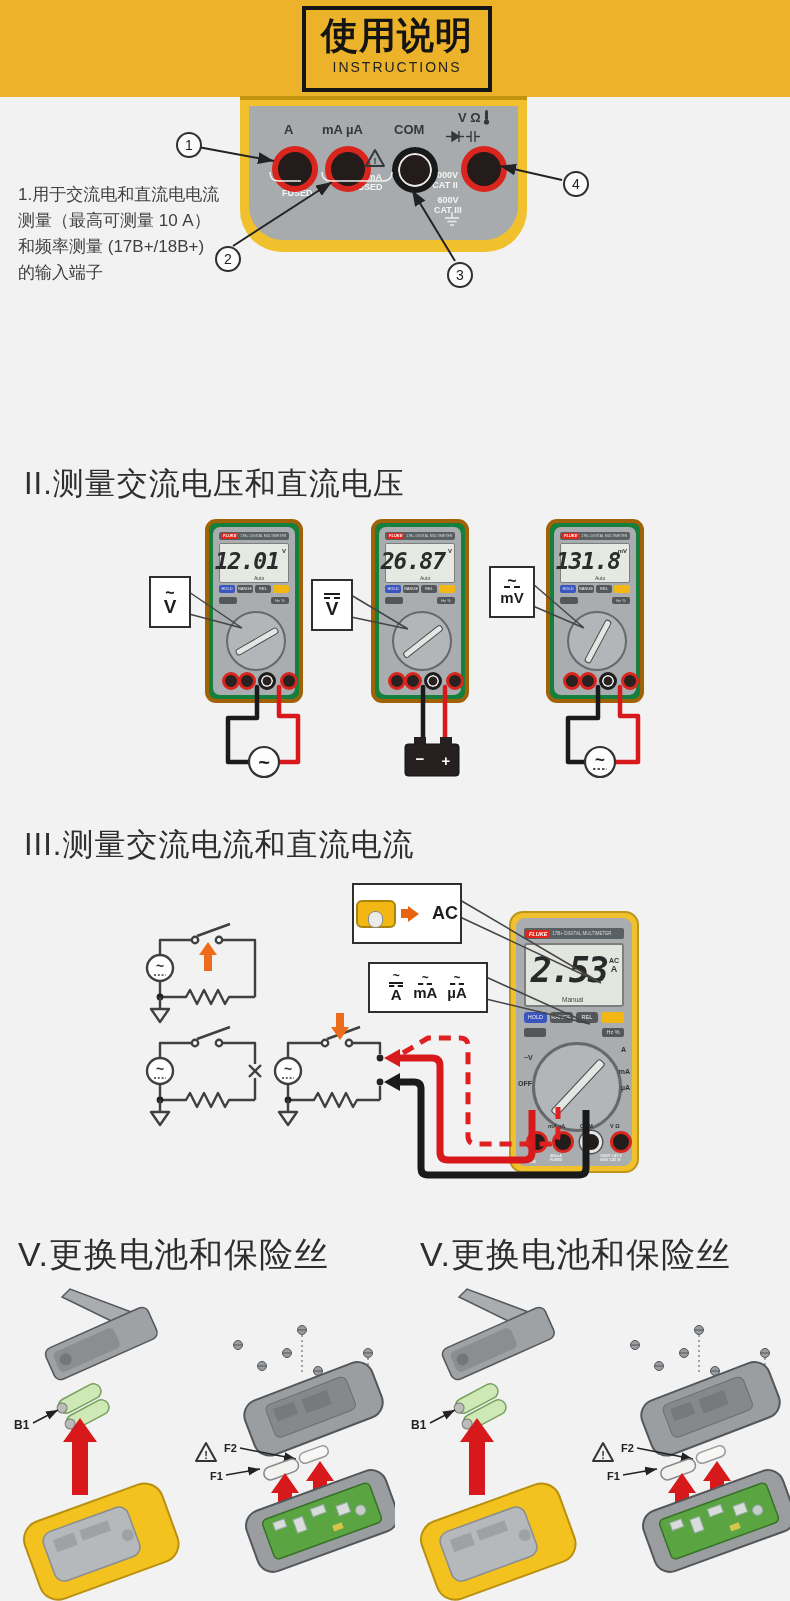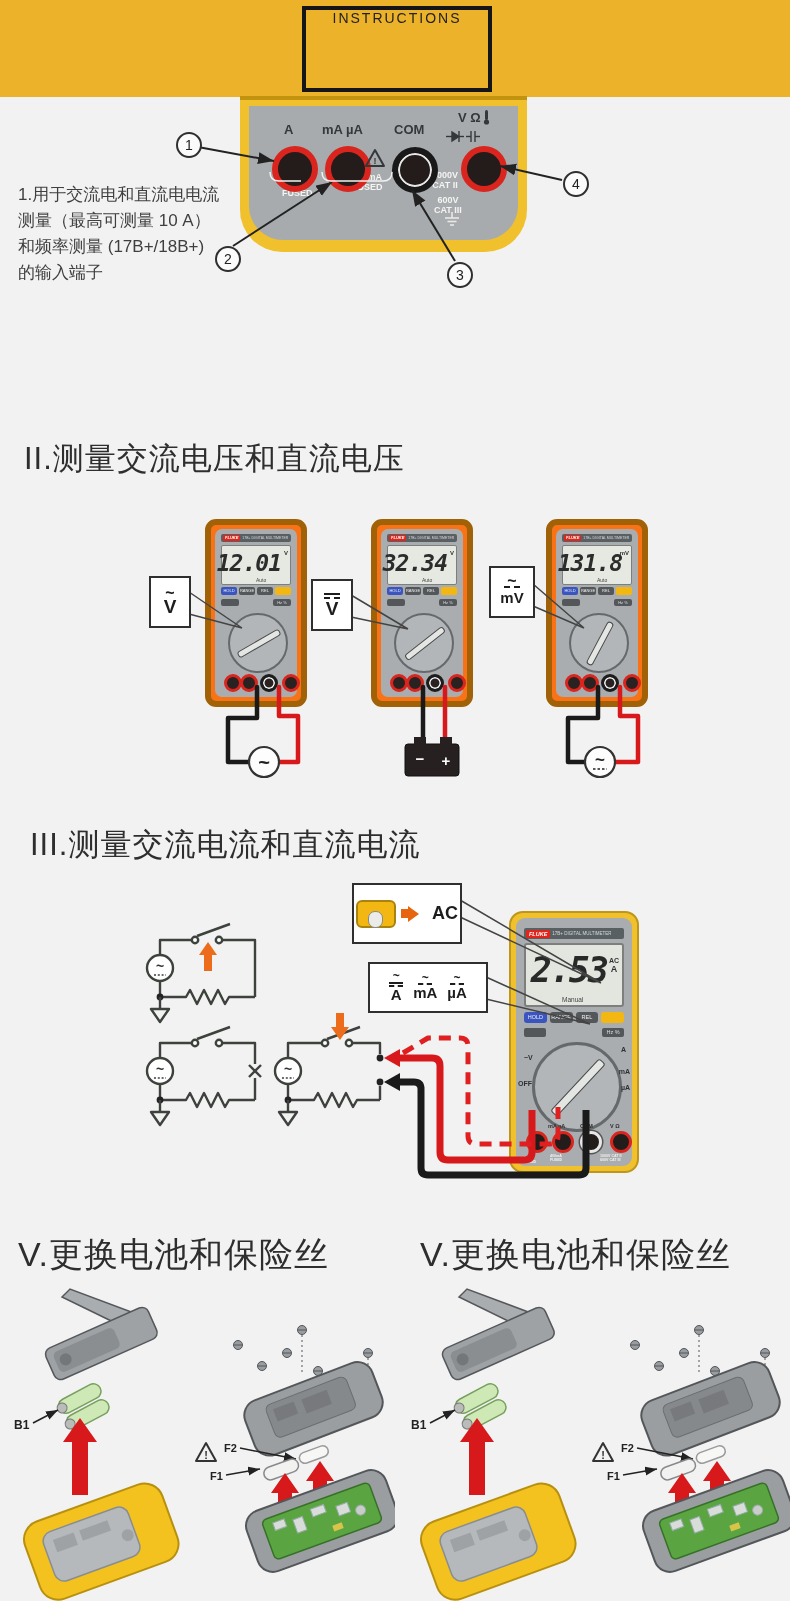--- a/index.html
+++ b/index.html
@@ -22,21 +22,21 @@
               border-radius:0 0 34px 34px;}
   .pl{position:absolute;font-size:13px;font-weight:bold;color:#35383a;z-index:3;}
   .pw{position:absolute;font-size:9px;font-weight:bold;color:#f4f4f2;z-index:3;line-height:10px;white-space:pre-line;text-align:center;}
   .jack{position:absolute;width:34px;height:34px;border-radius:50%;background:#241c1b;z-index:3;}
   .jack.red{border:6px solid #d9251d;}
   .jack.blk{border:6px solid #191919;box-shadow:inset 0 0 0 2px #e8e8e8;}
   
   .co{position:absolute;width:22px;height:22px;border-radius:50%;border:2px solid #2f2f2f;background:#fbfbfb;
       font-size:14px;color:#222;text-align:center;line-height:22px;z-index:6;}
   
-  .sm-meter{position:absolute;width:90px;height:176px;background:#f97316;border:6px solid #a16207;
+  .sm-meter{position:absolute;width:90px;height:176px;background:#15803d;border:4px solid #a16207;
             border-radius:11px;z-index:2;}
   .sm-inner{position:absolute;left:4px;right:4px;top:4px;bottom:4px;background:#a9adb0;border-radius:7px;}
   .sm-brand{position:absolute;left:6px;top:5px;right:6px;height:8px;background:#596063;border-radius:2px;display:flex;align-items:center;}
   .chip{background:#e1251b;color:#fff;font-size:4px;font-style:italic;font-weight:bold;line-height:6px;padding:0 2px;margin-left:2px;border-radius:1px;}
   .model{font-size:3.5px;color:#d8d8d8;margin-left:2px;white-space:nowrap;overflow:hidden;}
   .sm-lcd{position:absolute;left:6px;right:6px;top:16px;height:38px;background:#e6e9e2;border:1px solid #7c7f7c;border-radius:2px;}
   .sm-digits{position:absolute;right:9px;top:4px;font-family:"DejaVu Sans Mono",monospace;font-weight:bold;
              font-style:italic;font-size:23px;color:#2a2d2b;letter-spacing:-1px;}
   .sm-unit{position:absolute;right:2px;top:4px;font-size:6px;font-weight:bold;color:#333;}
   .sm-auto{position:absolute;left:34px;bottom:1px;font-size:5px;color:#444;}
@@ -105,20 +105,21 @@
   #overlay{position:absolute;left:0;top:0;z-index:4;pointer-events:none;}
   .vsvg{position:absolute;z-index:2;}
 </style>
 </head>
 <body>
 
 <div id="page">
 
   <div id="banner">
     <div id="banner-box">
+      <div id="banner-title">使用说明</div>
       <div id="banner-sub">INSTRUCTIONS</div>
     </div>
   </div>
 
 
   <div id="panel">
     <div id="panel-face"></div>
   </div>
   <span class="pl" style="left:284px;top:122px;">A</span>
   <span class="pl" style="left:322px;top:122px;">mA µA</span>
@@ -141,21 +142,21 @@
   <div class="co" style="left:176px;top:132px;">1</div>
   <div class="co" style="left:215px;top:246px;">2</div>
   <div class="co" style="left:447px;top:262px;">3</div>
   <div class="co" style="left:563px;top:171px;">4</div>
 
   <div class="note" style="left:18px;top:182px;width:234px;">1.用于交流电和直流电电流
 测量（最高可测量 10 A）
 和频率测量 (17B+/18B+)
 的输入端子</div>
 
-  <div class="h2" style="left:24px;top:438px;">II.测量交流电压和直流电压</div>
+  <div class="h2" style="left:24px;top:463px;">II.测量交流电压和直流电压</div>
 
   <div class="sm-meter" style="left:205px;top:519px;">
     <div class="sm-inner">
       <div class="sm-brand">
         <span class="chip">FLUKE</span>
         <span class="model">17B+ DIGITAL MULTIMETER</span>
       </div>
       <div class="sm-lcd">
         <span class="sm-digits">12.01</span>
         <span class="sm-unit">V</span>
@@ -181,21 +182,21 @@
     </div>
   </div>
 
   <div class="sm-meter" style="left:371px;top:519px;">
     <div class="sm-inner">
       <div class="sm-brand">
         <span class="chip">FLUKE</span>
         <span class="model">17B+ DIGITAL MULTIMETER</span>
       </div>
       <div class="sm-lcd">
-        <span class="sm-digits">32.34</span>
+        <span class="sm-digits">26.87</span>
         <span class="sm-unit">V</span>
         <span class="sm-auto">Auto</span>
       </div>
       <div class="btnrow" style="top:58px;">
         <span class="btn blue">HOLD</span>
         <span class="btn">RANGE</span>
         <span class="btn">REL</span>
         <span class="btn yellow"></span>
       </div>
       <div class="btnrow2" style="top:70px;">
@@ -251,21 +252,21 @@
     <span class="bar-solid"></span>
     <span class="bar-dash"></span>
     <span class="biglb">V</span>
   </div>
   <div class="probe-label" style="left:489px;top:566px;width:42px;">
     <span class="tilde">~</span>
     <span class="bar-dash"></span>
     <span class="biglb" style="font-size:15px;">mV</span>
   </div>
 
-  <div class="h2" style="left:24px;top:824px;margin-left:6px;">III.测量交流电流和直流电流</div>
+  <div class="h2" style="left:24px;top:824px;">III.测量交流电流和直流电流</div>
 
   <div id="ac-box">
     <span class="rocker"></span>
     <span class="oarr">
         <span class="bar"></span>
         <span class="tri"></span>
       </span>
     <span class="ac-t">AC</span>
   </div>
 

